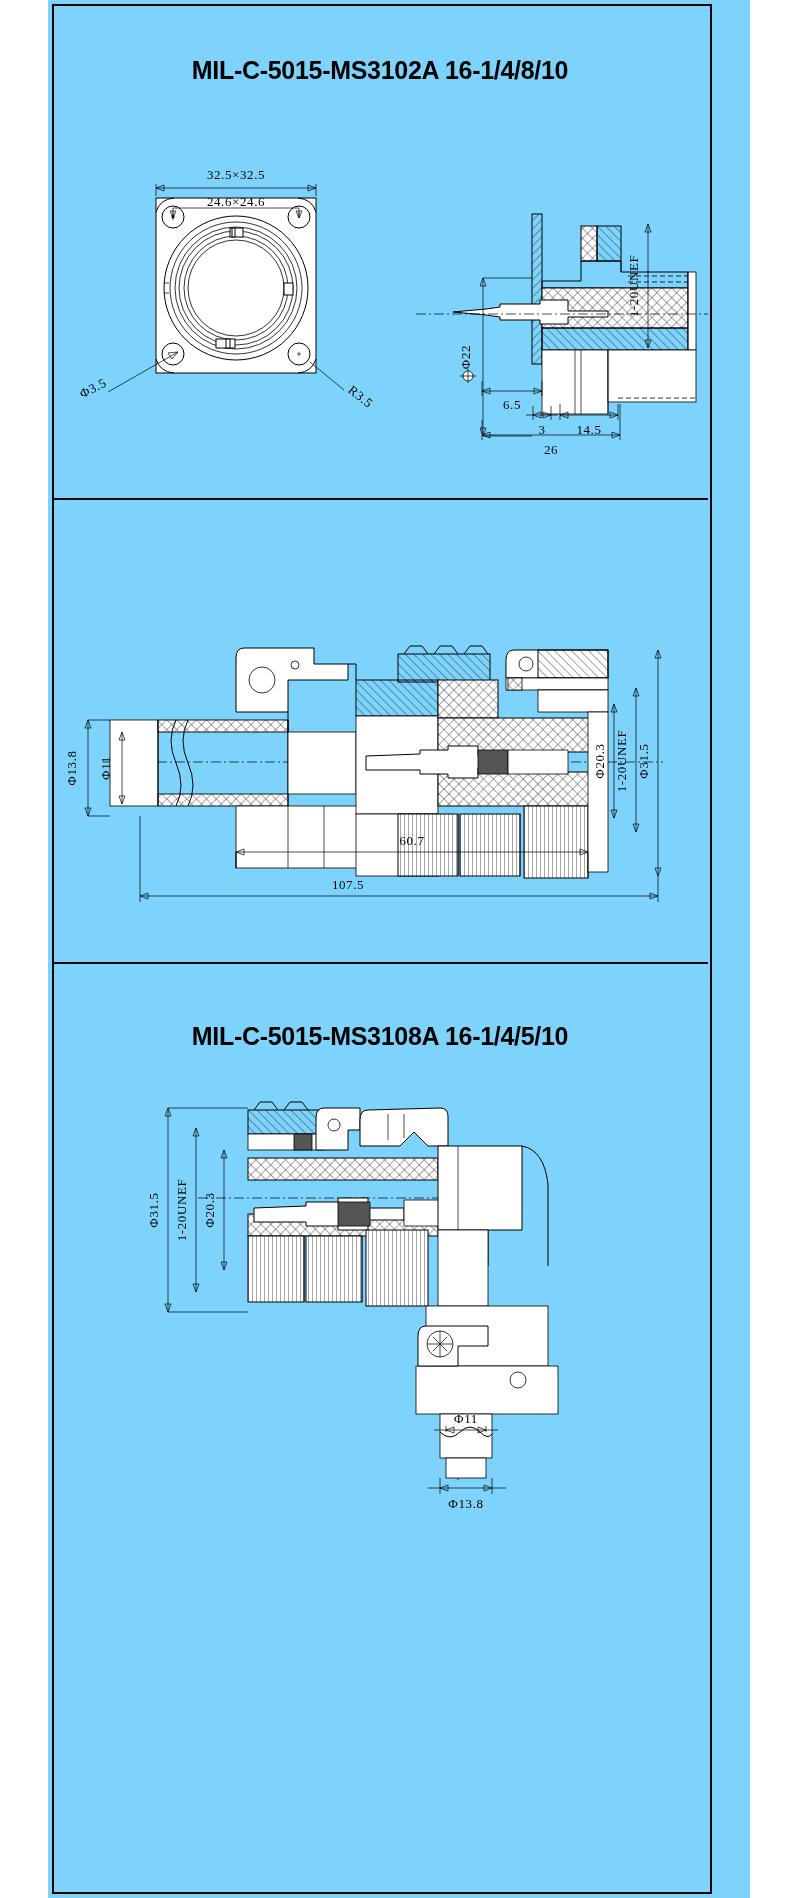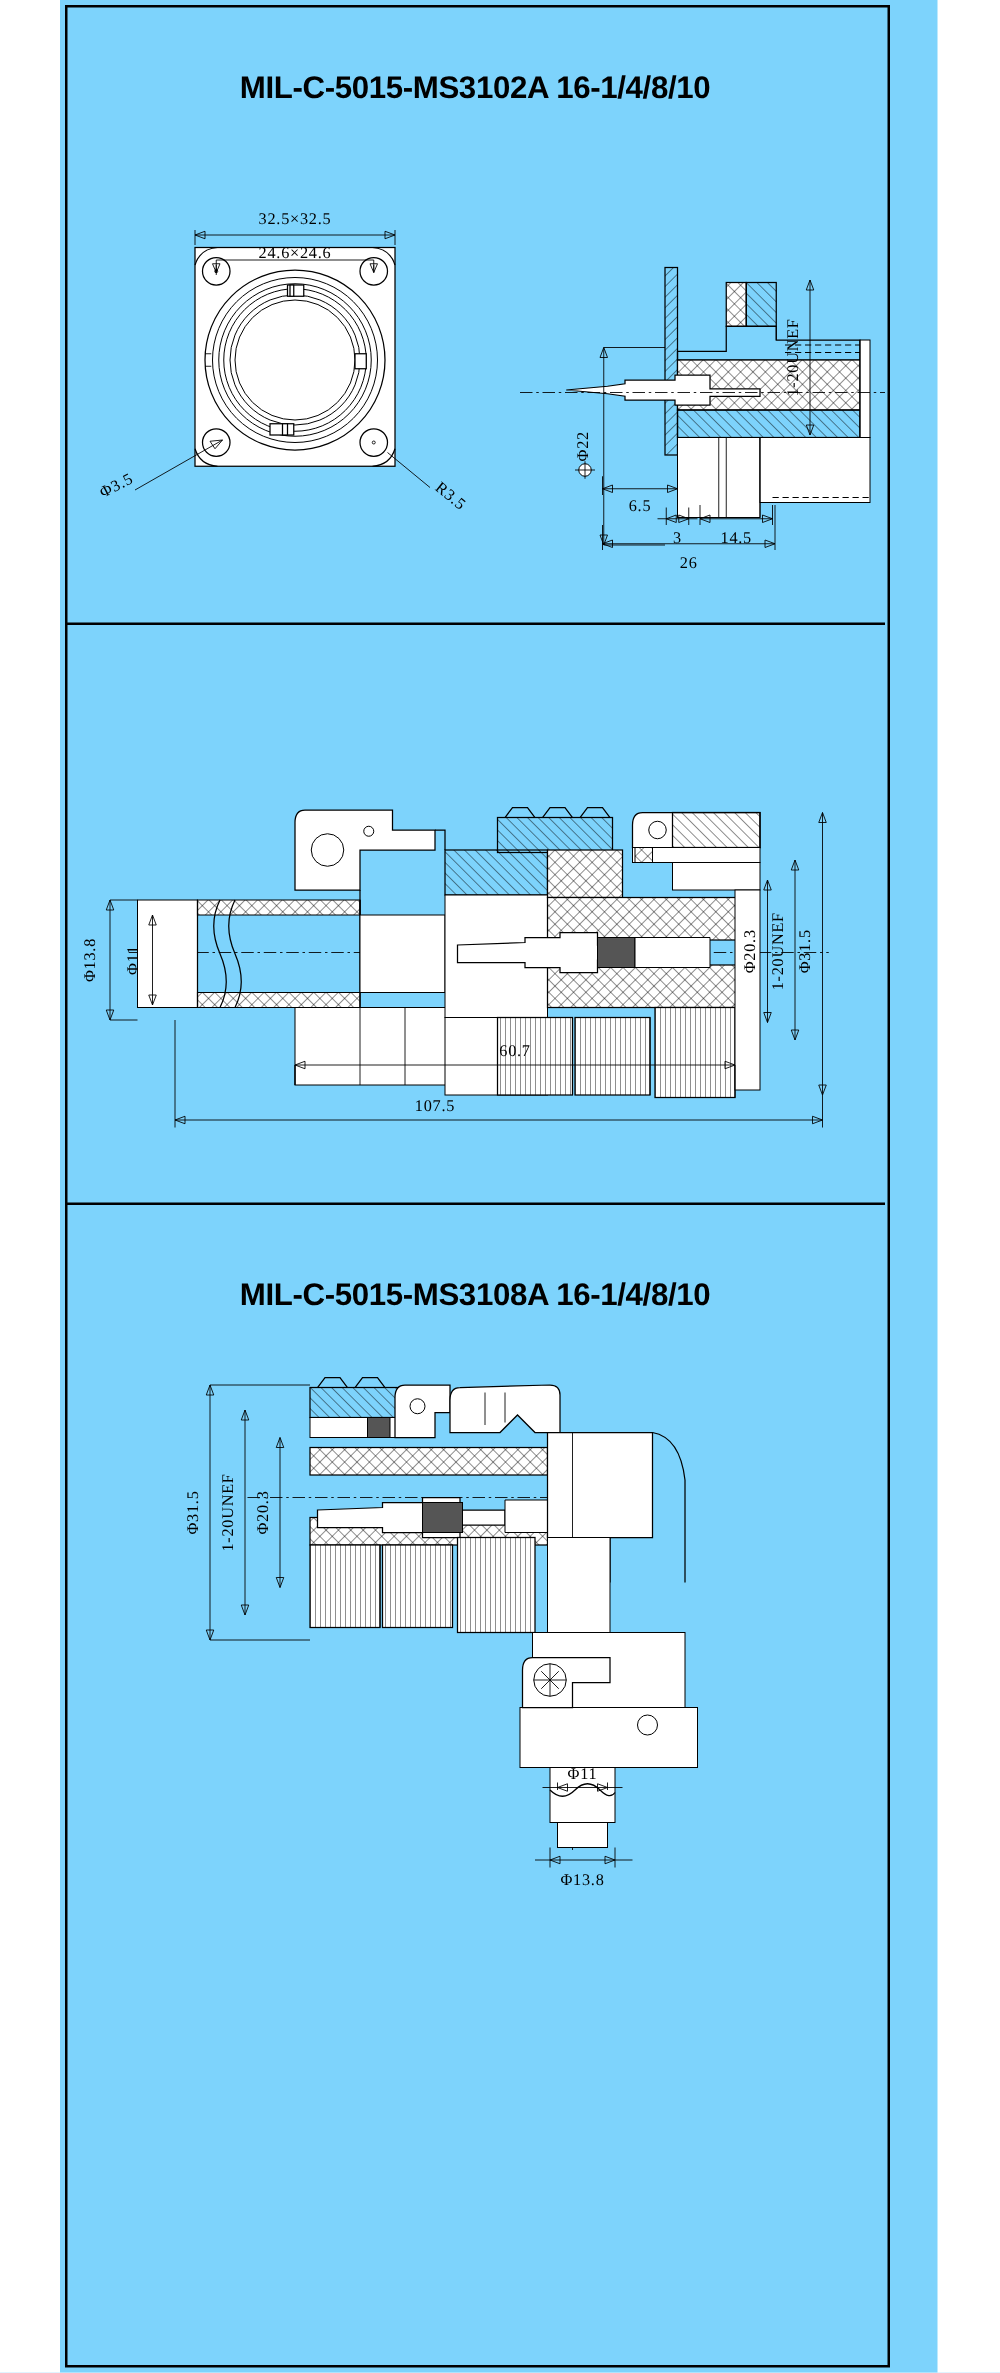--- a/index.html
+++ b/index.html
@@ -382,21 +382,21 @@
         <path class="ln-thin" d="M92,276 L610,276"></path>
         <path class="ln-thin" d="M92,276 L100,273 L100,279 Z" fill="#000"></path>
         <path class="ln-thin" d="M610,276 L602,273 L602,279 Z" fill="#000"></path>
         <text class="dim-text" x="300" y="269" text-anchor="middle">107.5</text>
       </g>
     </g>
   </svg>
 
   <div class="panel-divider" style="top:962px; left:4px;"></div>
 
-  <div class="panel-title" style="left:4px; top:1022px;">MIL-C-5015-MS3108A 16-1/4/8/10</div>
+  <div class="panel-title" style="left:4px; top:1022px;">MIL-C-5015-MS3108A 16-1/4/5/10</div>
 
   <svg class="dwg" width="670" height="440" style="top:1080px; left:0px;" viewBox="0 0 670 440">
     <g>
 
       <path class="ln-center" d="M150,118 L470,118"></path>
 
       <path class="ln-center" d="M410,110 L410,400"></path>
 
       <rect x="200" y="30" width="76" height="24" fill="url(#hatchB)" stroke="#000" stroke-width="1"></rect>
       <path class="ln" d="M206,30 L212,22 L224,22 L230,30 M236,30 L242,22 L254,22 L260,30"></path>

